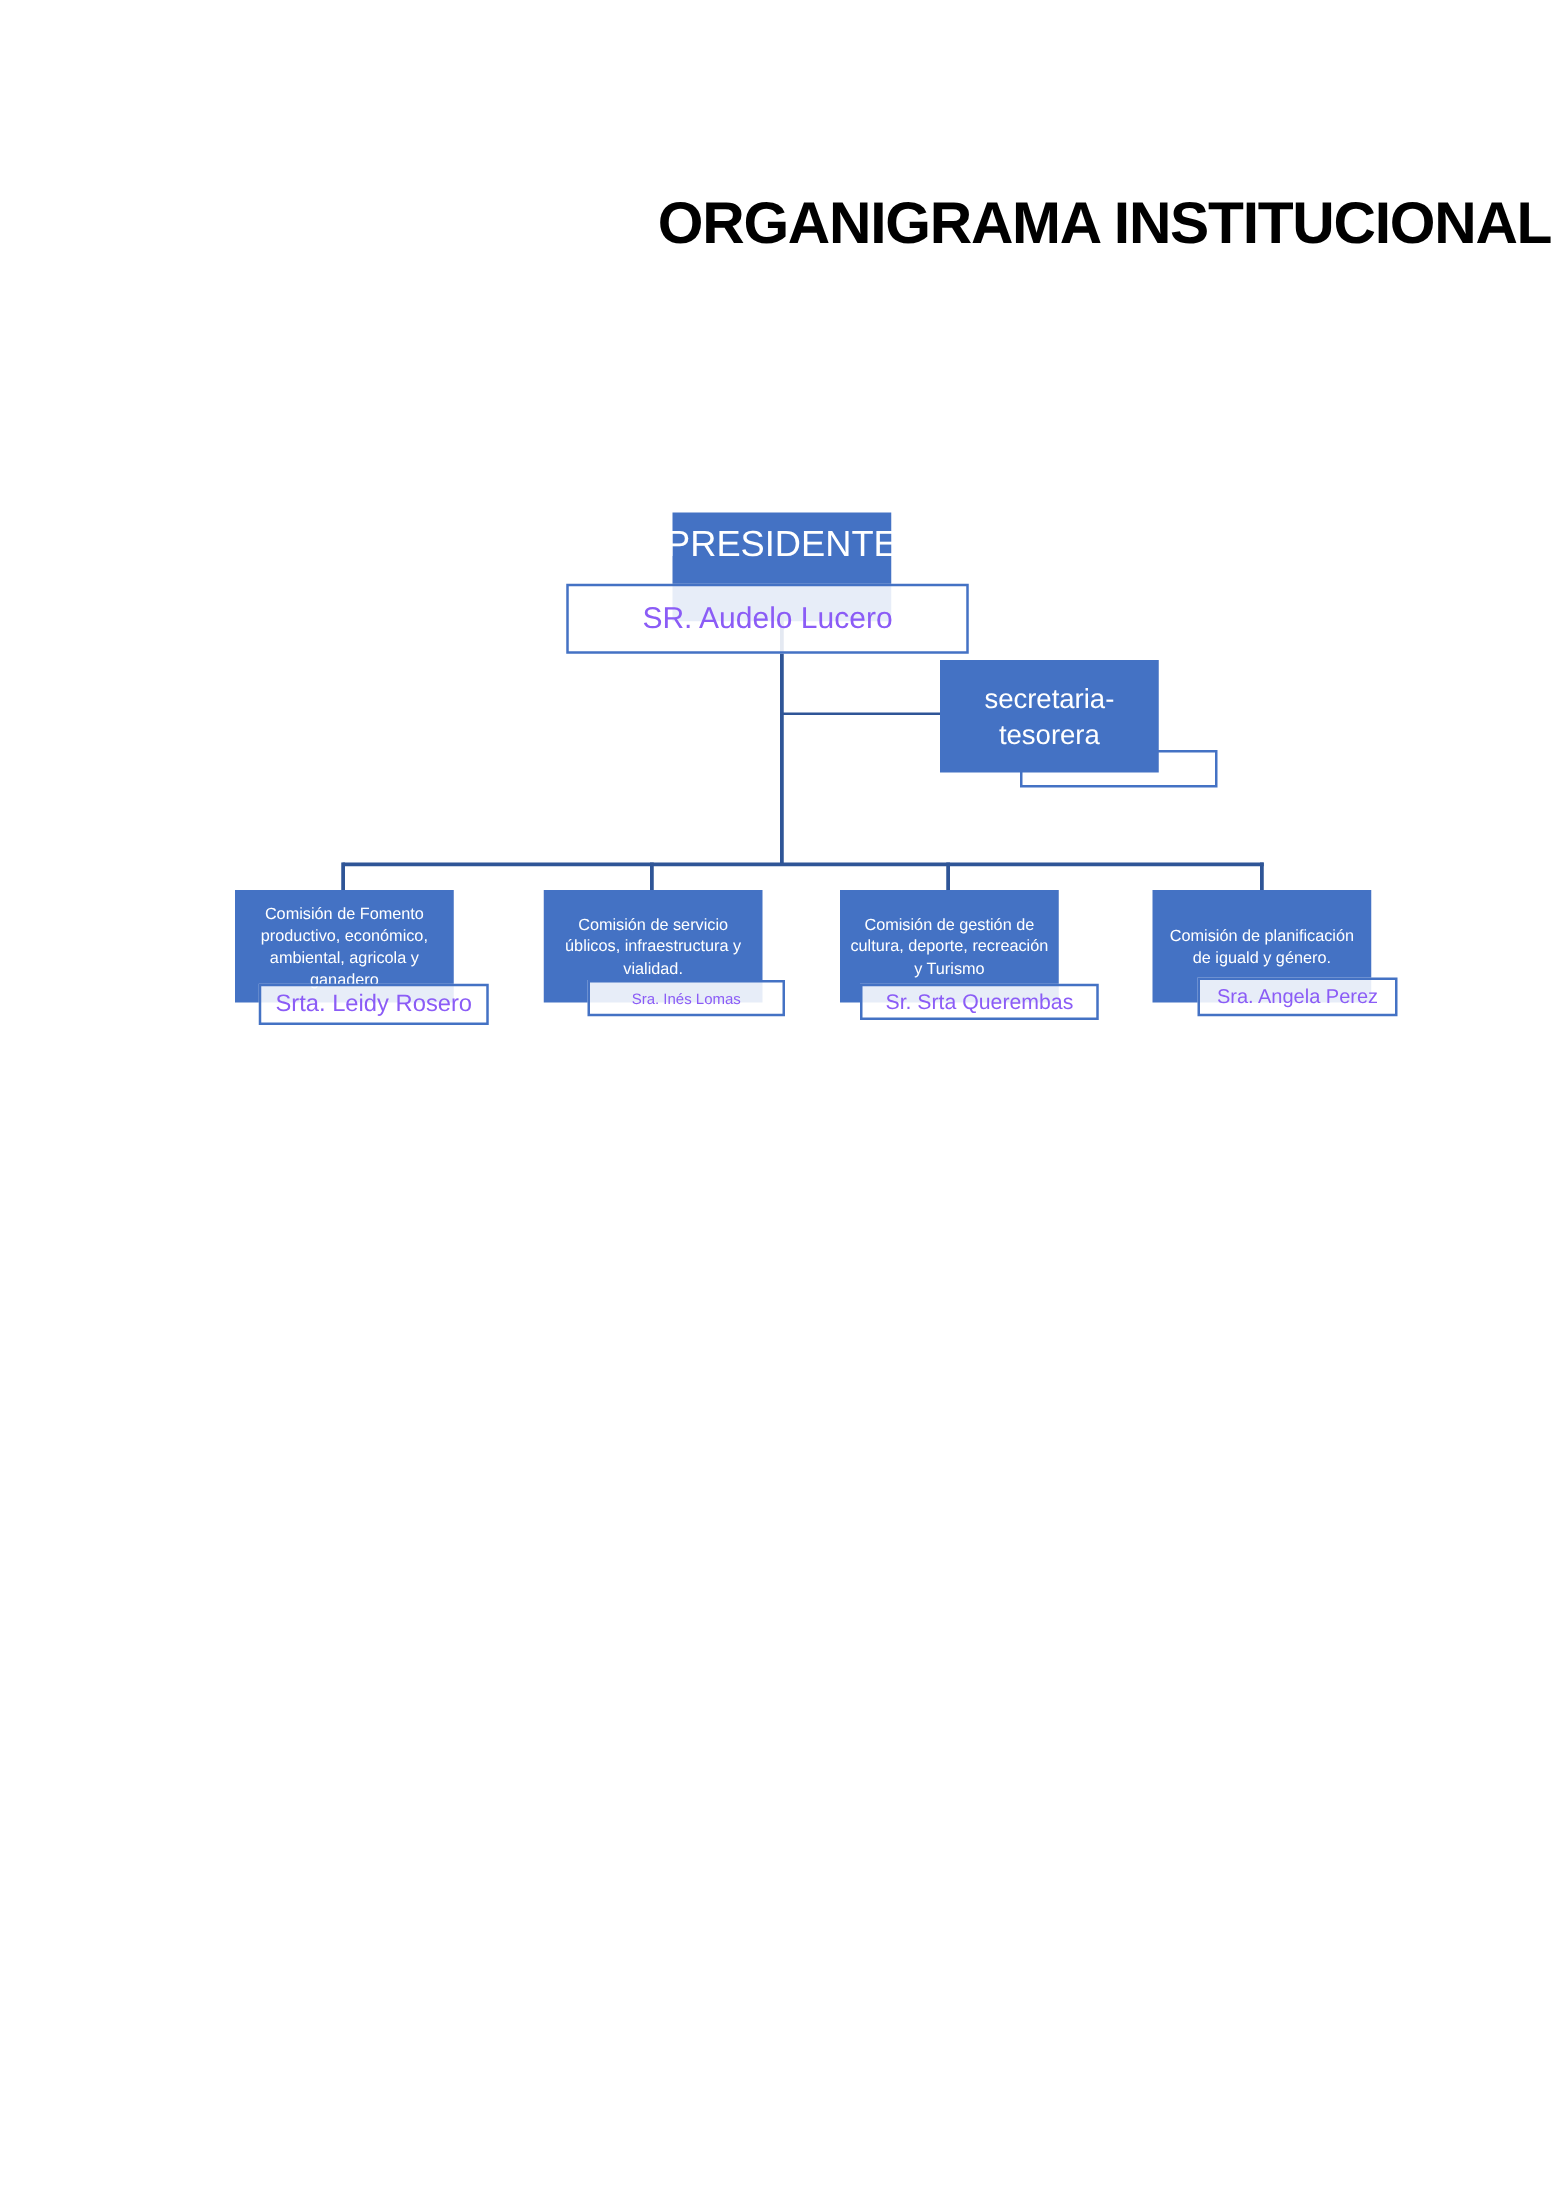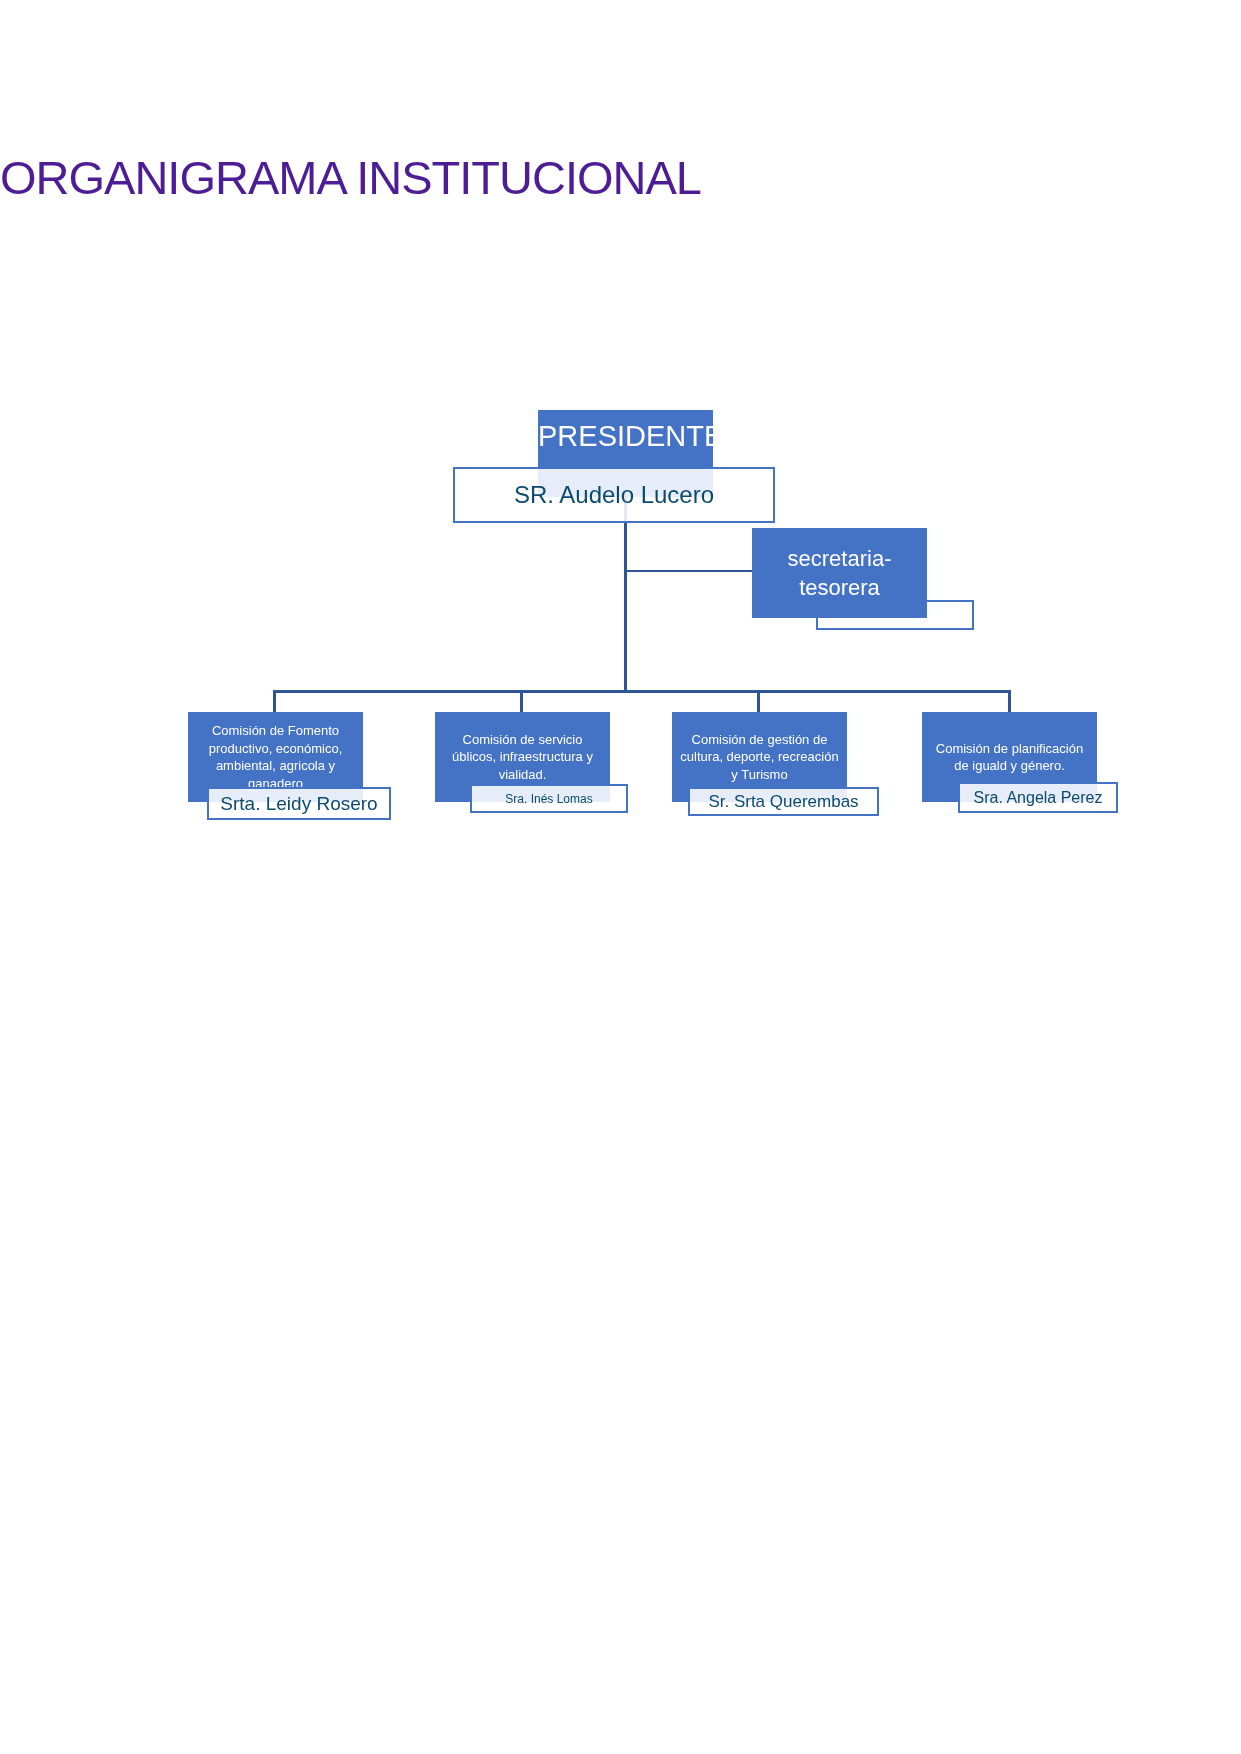--- a/index.html
+++ b/index.html
@@ -8,43 +8,43 @@
     width: 1241px;
     height: 1754px;
     background: #ffffff;
     font-family: "Liberation Sans", sans-serif;
     overflow: hidden;
   }
   .title {
     position: absolute;
     top: 150px; left: 0; width: 100%;
     margin: 0;
-    text-align: left;
+    text-align: right;
     font-size: 47px;
-    font-weight: 400;
+    font-weight: 700;
     letter-spacing: -1px;
-    color: #4c1d95;
+    color: #000000;
   }
   
   .line { position: absolute; background: #2F5597; z-index: 2; }
   .l-president-drop   { left: 624px; top: 490px; width: 3px;  height: 202px; }
   .l-secretary-branch { left: 626px; top: 570px; width: 127px; height: 2px; }
   .l-rail             { left: 274px; top: 690px; width: 737px; height: 3px; }
   .l-drop1 { left: 273px;  top: 690px; width: 3px; height: 24px; }
   .l-drop2 { left: 520px;  top: 690px; width: 3px; height: 24px; }
   .l-drop3 { left: 757px;  top: 690px; width: 3px; height: 24px; }
   .l-drop4 { left: 1008px; top: 690px; width: 3px; height: 24px; }
   
   .bluebox {
     position: absolute;
     background: #4472C4;
     color: #ffffff;
     display: flex;
     align-items: center;
-    justify-content: flex-start;
+    justify-content: center;
     text-align: center;
     z-index: 2;
     box-sizing: border-box;
   }
   .b-president {
     left: 538px; top: 410px; width: 175px; height: 87px;
     align-items: flex-start;
     padding-top: 10px;
     font-size: 29px;
     z-index: 1;
@@ -64,21 +64,21 @@
   }
   .b-c1 { left: 188px; }
   .b-c2 { left: 435px; }
   .b-c3 { left: 672px; }
   .b-c4 { left: 922px; }
   
   .plate {
     position: absolute;
     background: rgba(255, 255, 255, 0.87);
     border: 2px solid #4472C4;
-    color: #0c4a6e;
+    color: #8b5cf6;
     display: flex;
     align-items: center;
     justify-content: center;
     text-align: center;
     z-index: 3;
     box-sizing: border-box;
     white-space: nowrap;
   }
   .p-president { left: 453px; top: 467px; width: 322px; height: 56px; font-size: 24px; }
   .p-c1 { left: 207px; top: 787px; width: 184px; height: 33px; font-size: 19px; }

